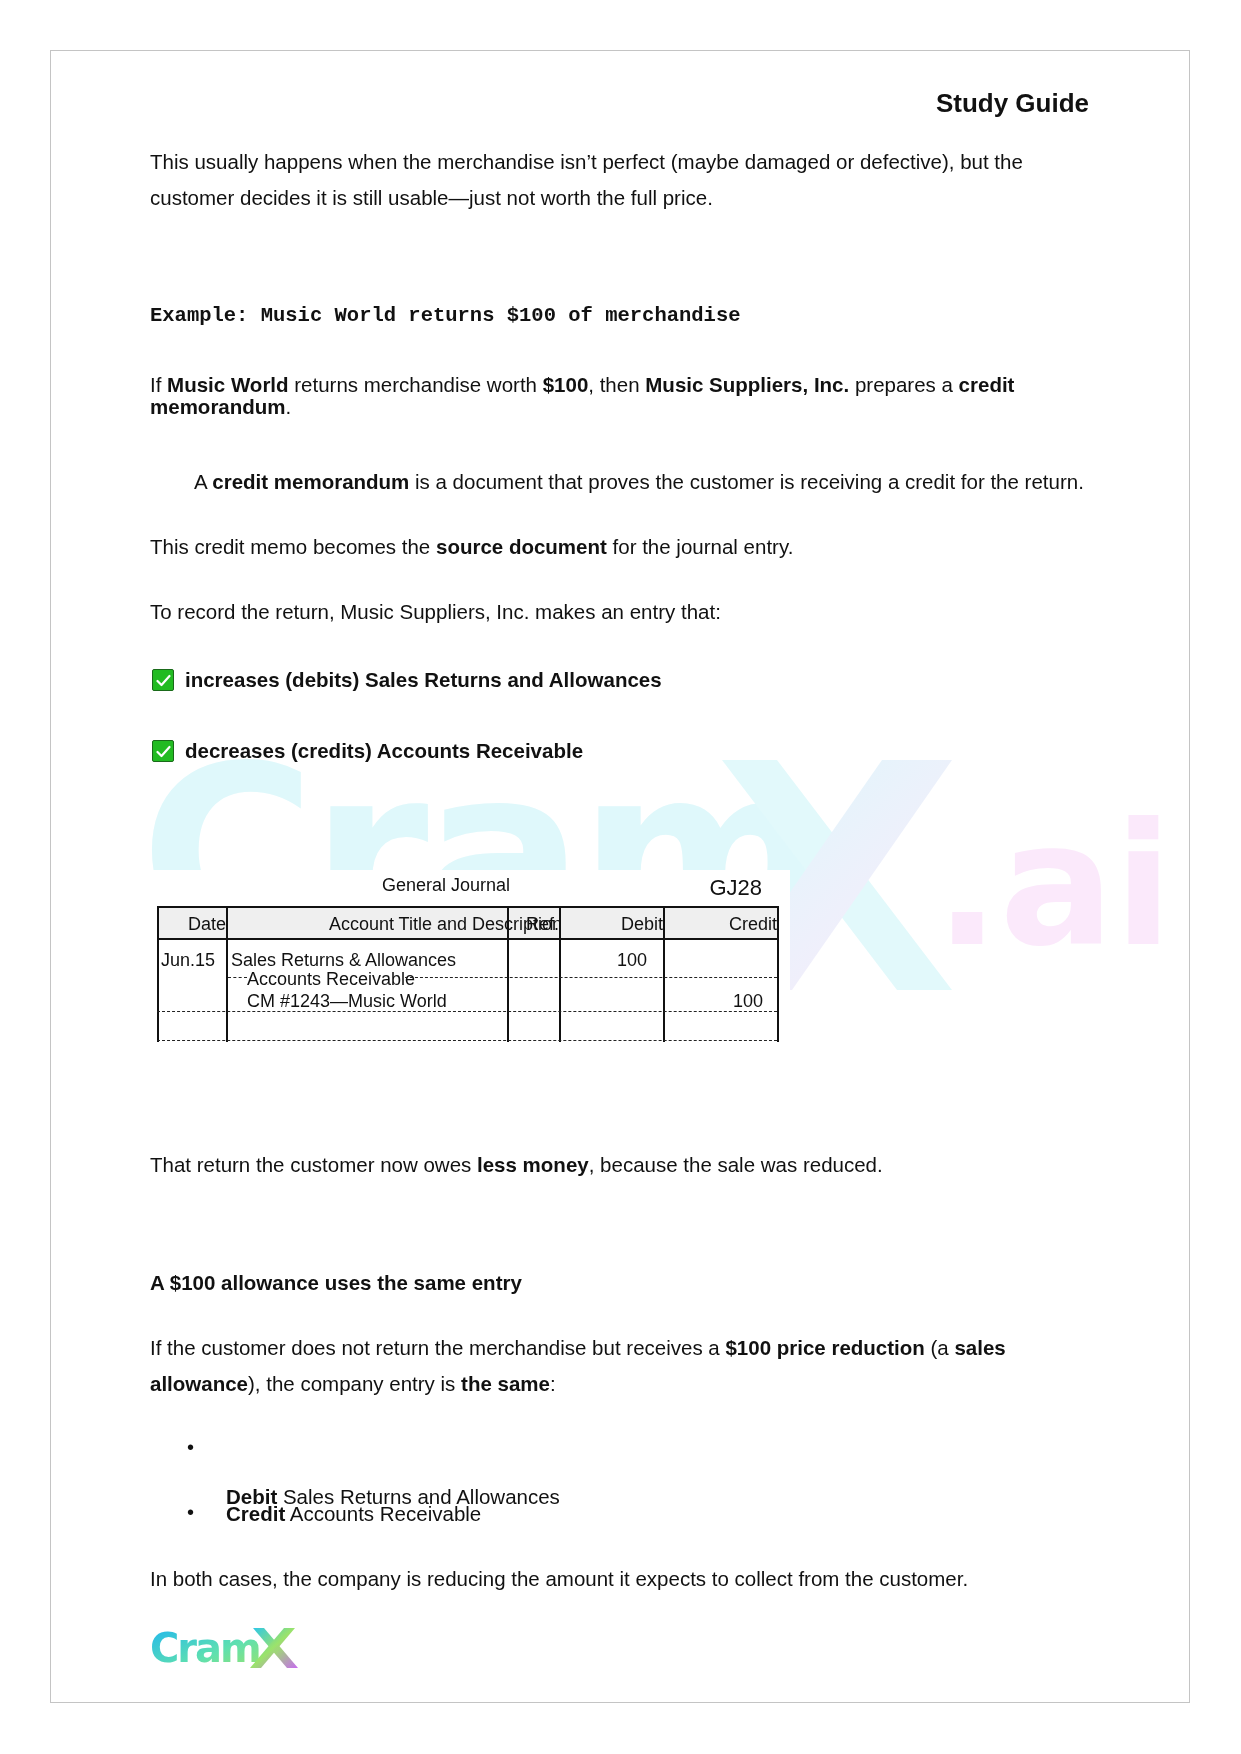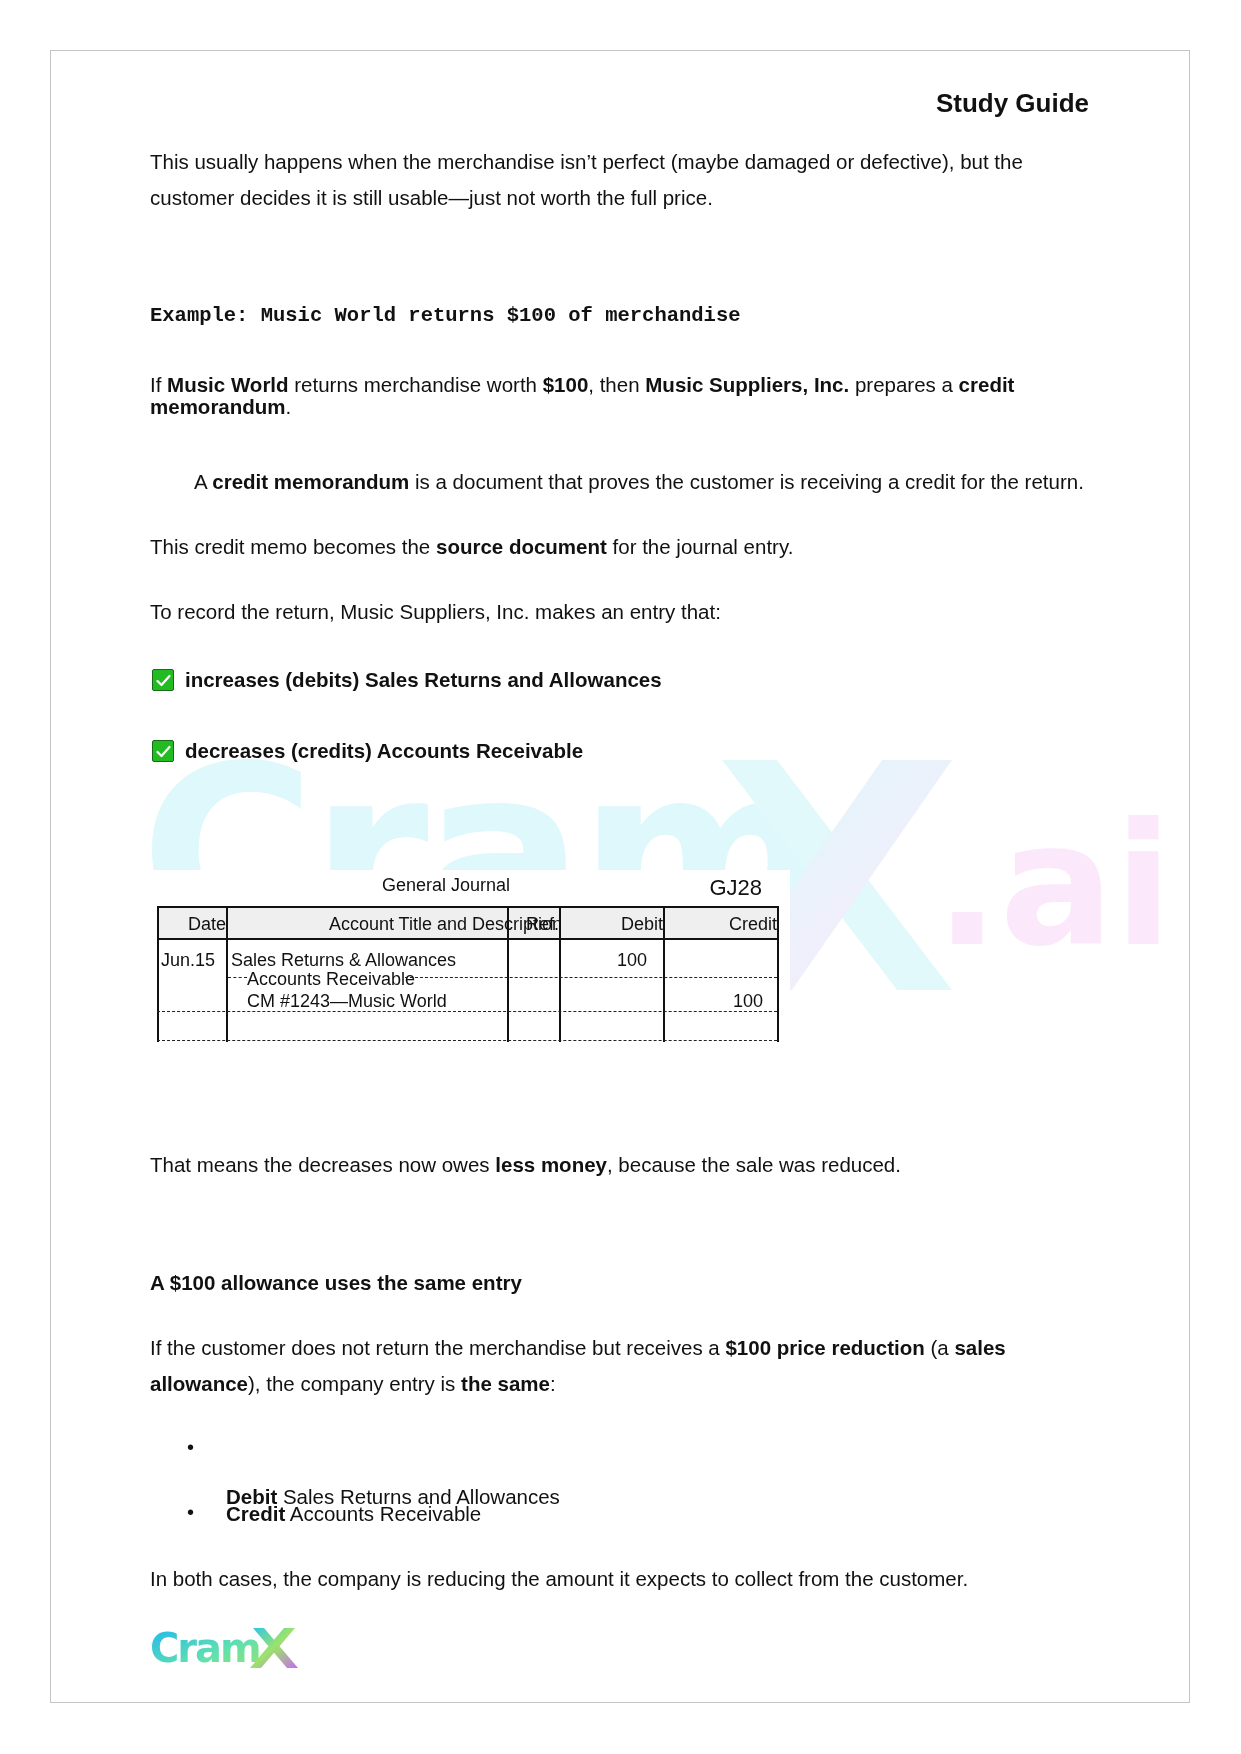--- a/index.html
+++ b/index.html
@@ -118,21 +118,21 @@
 
     <div class="j-cell" style="left:90px; top:85px;">CM #1243—Music World</div>
     <div class="j-cell" style="left:506px; width:100px; top:85px; text-align:right;">100</div>
 
     <div class="dash" style="left:0; width:620px; top:105px;"></div>
     <div class="dash" style="left:0; width:620px; top:134px;"></div>
   </div>
 </div>
 
 <div class="abs p" style="top:1147px;">
-  <span>That means the decreases now owes </span><b>less money</b><span>, because the sale was reduced.</span>
+  <span>That return the customer now owes </span><b>less money</b><span>, because the sale was reduced.</span>
 </div>
 
 <div class="abs p h" style="top:1265px;">A $100 allowance uses the same entry</div>
 
 <div class="abs p" style="top:1330px;">
   <span>If the customer does not return the merchandise but receives a </span><b>$100 price reduction</b><span> (a </span><b>sales</b>
 </div>
 <div class="abs p" style="top:1366px;">
   <b>allowance</b><span>), the company entry is </span><b>the same</b><span>:</span>
 </div>

